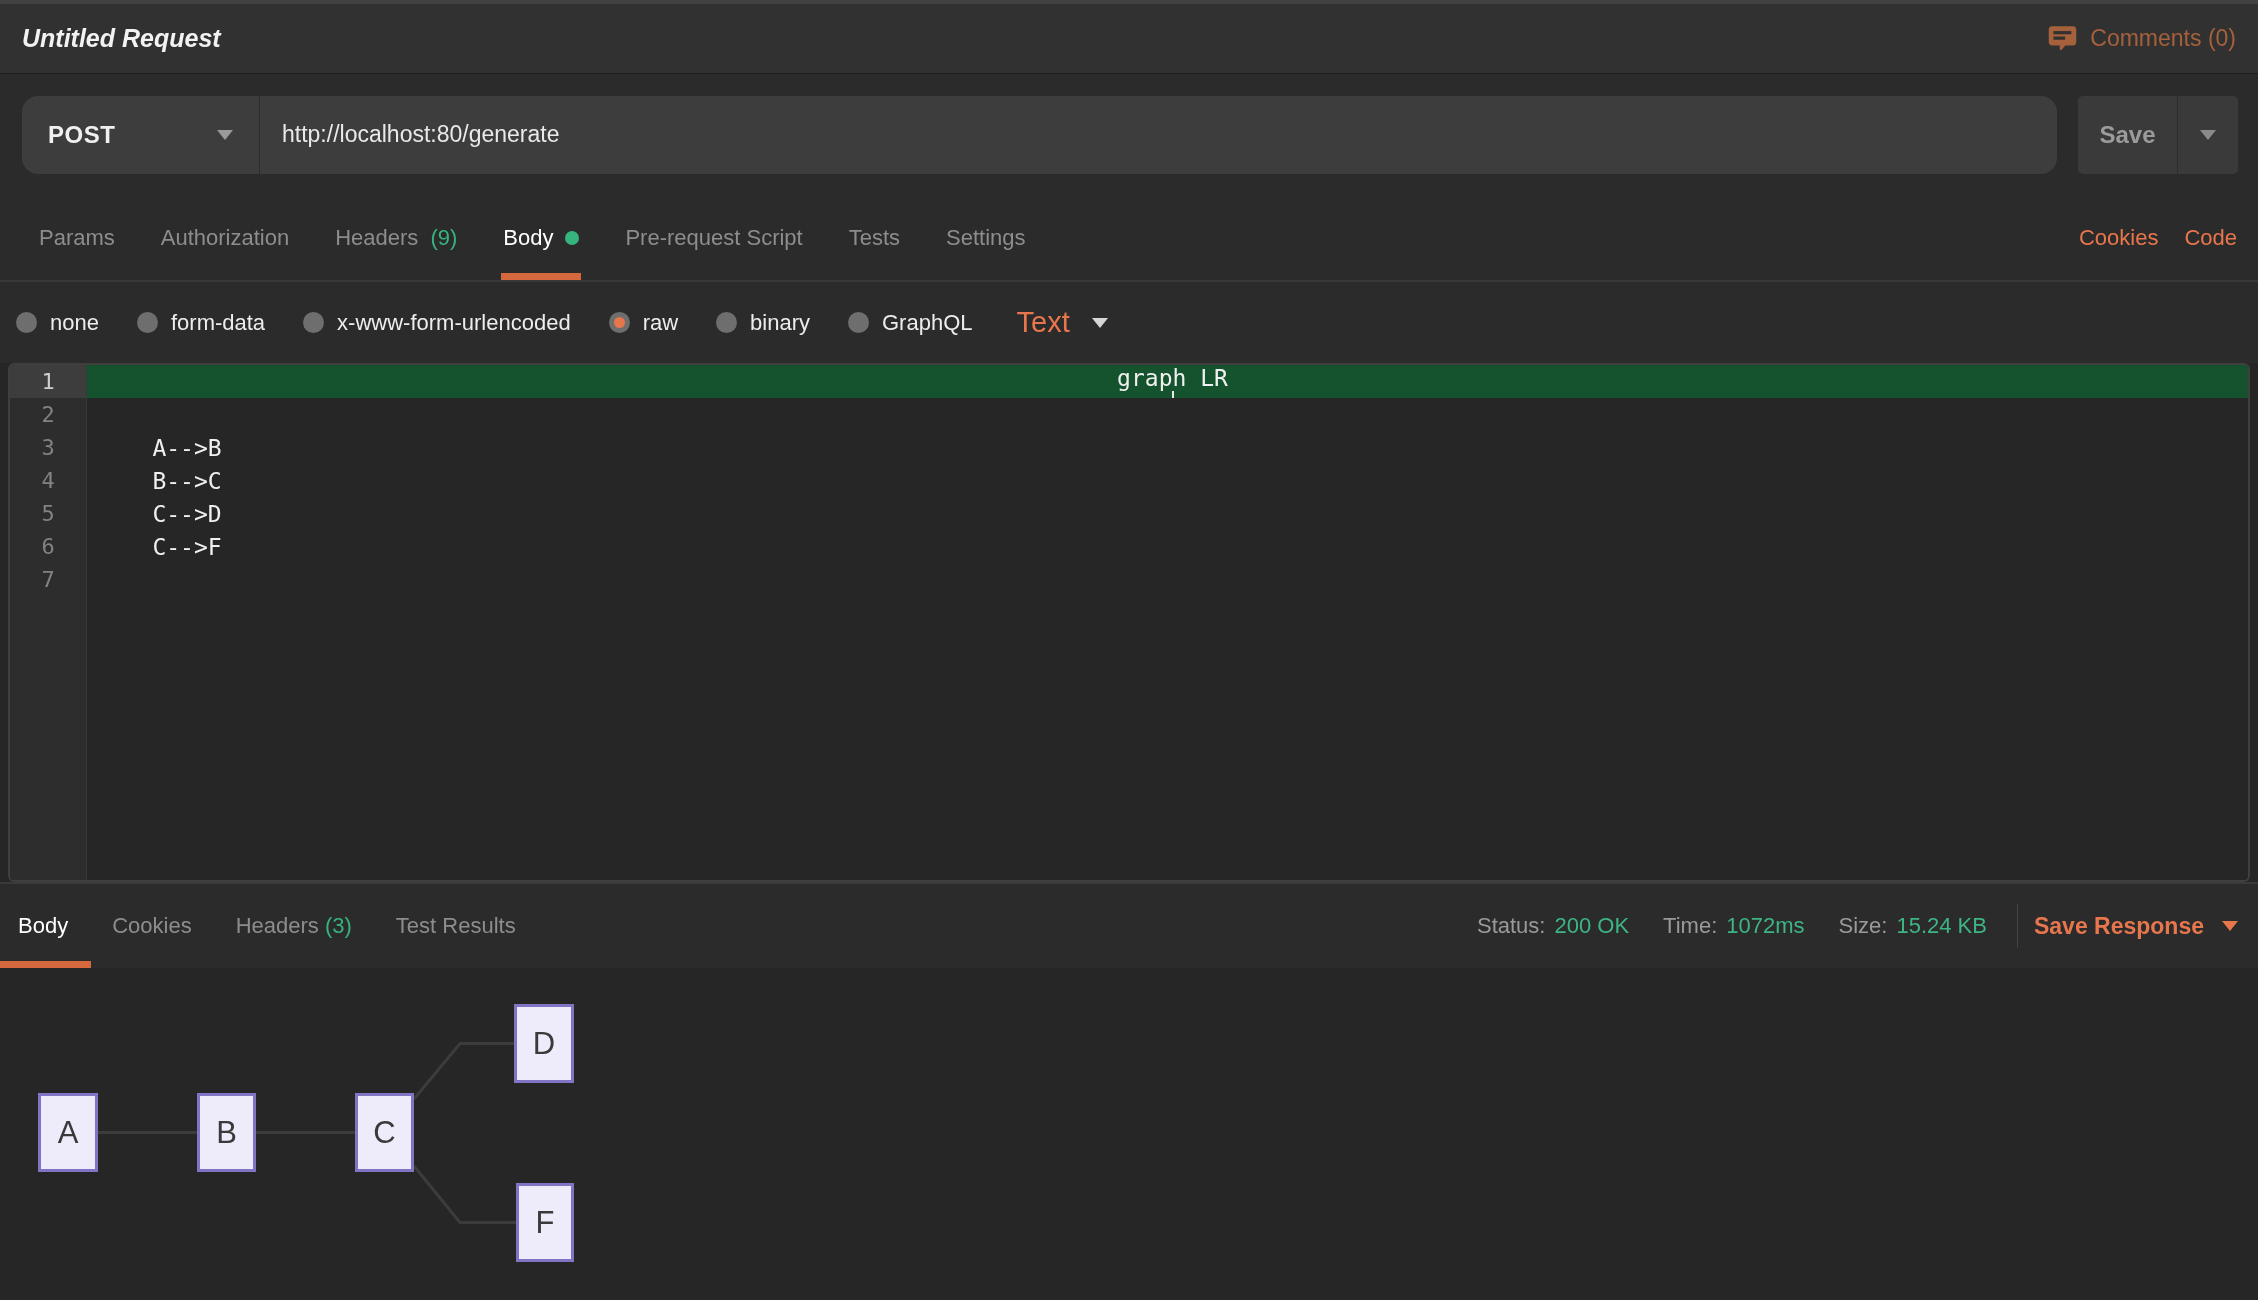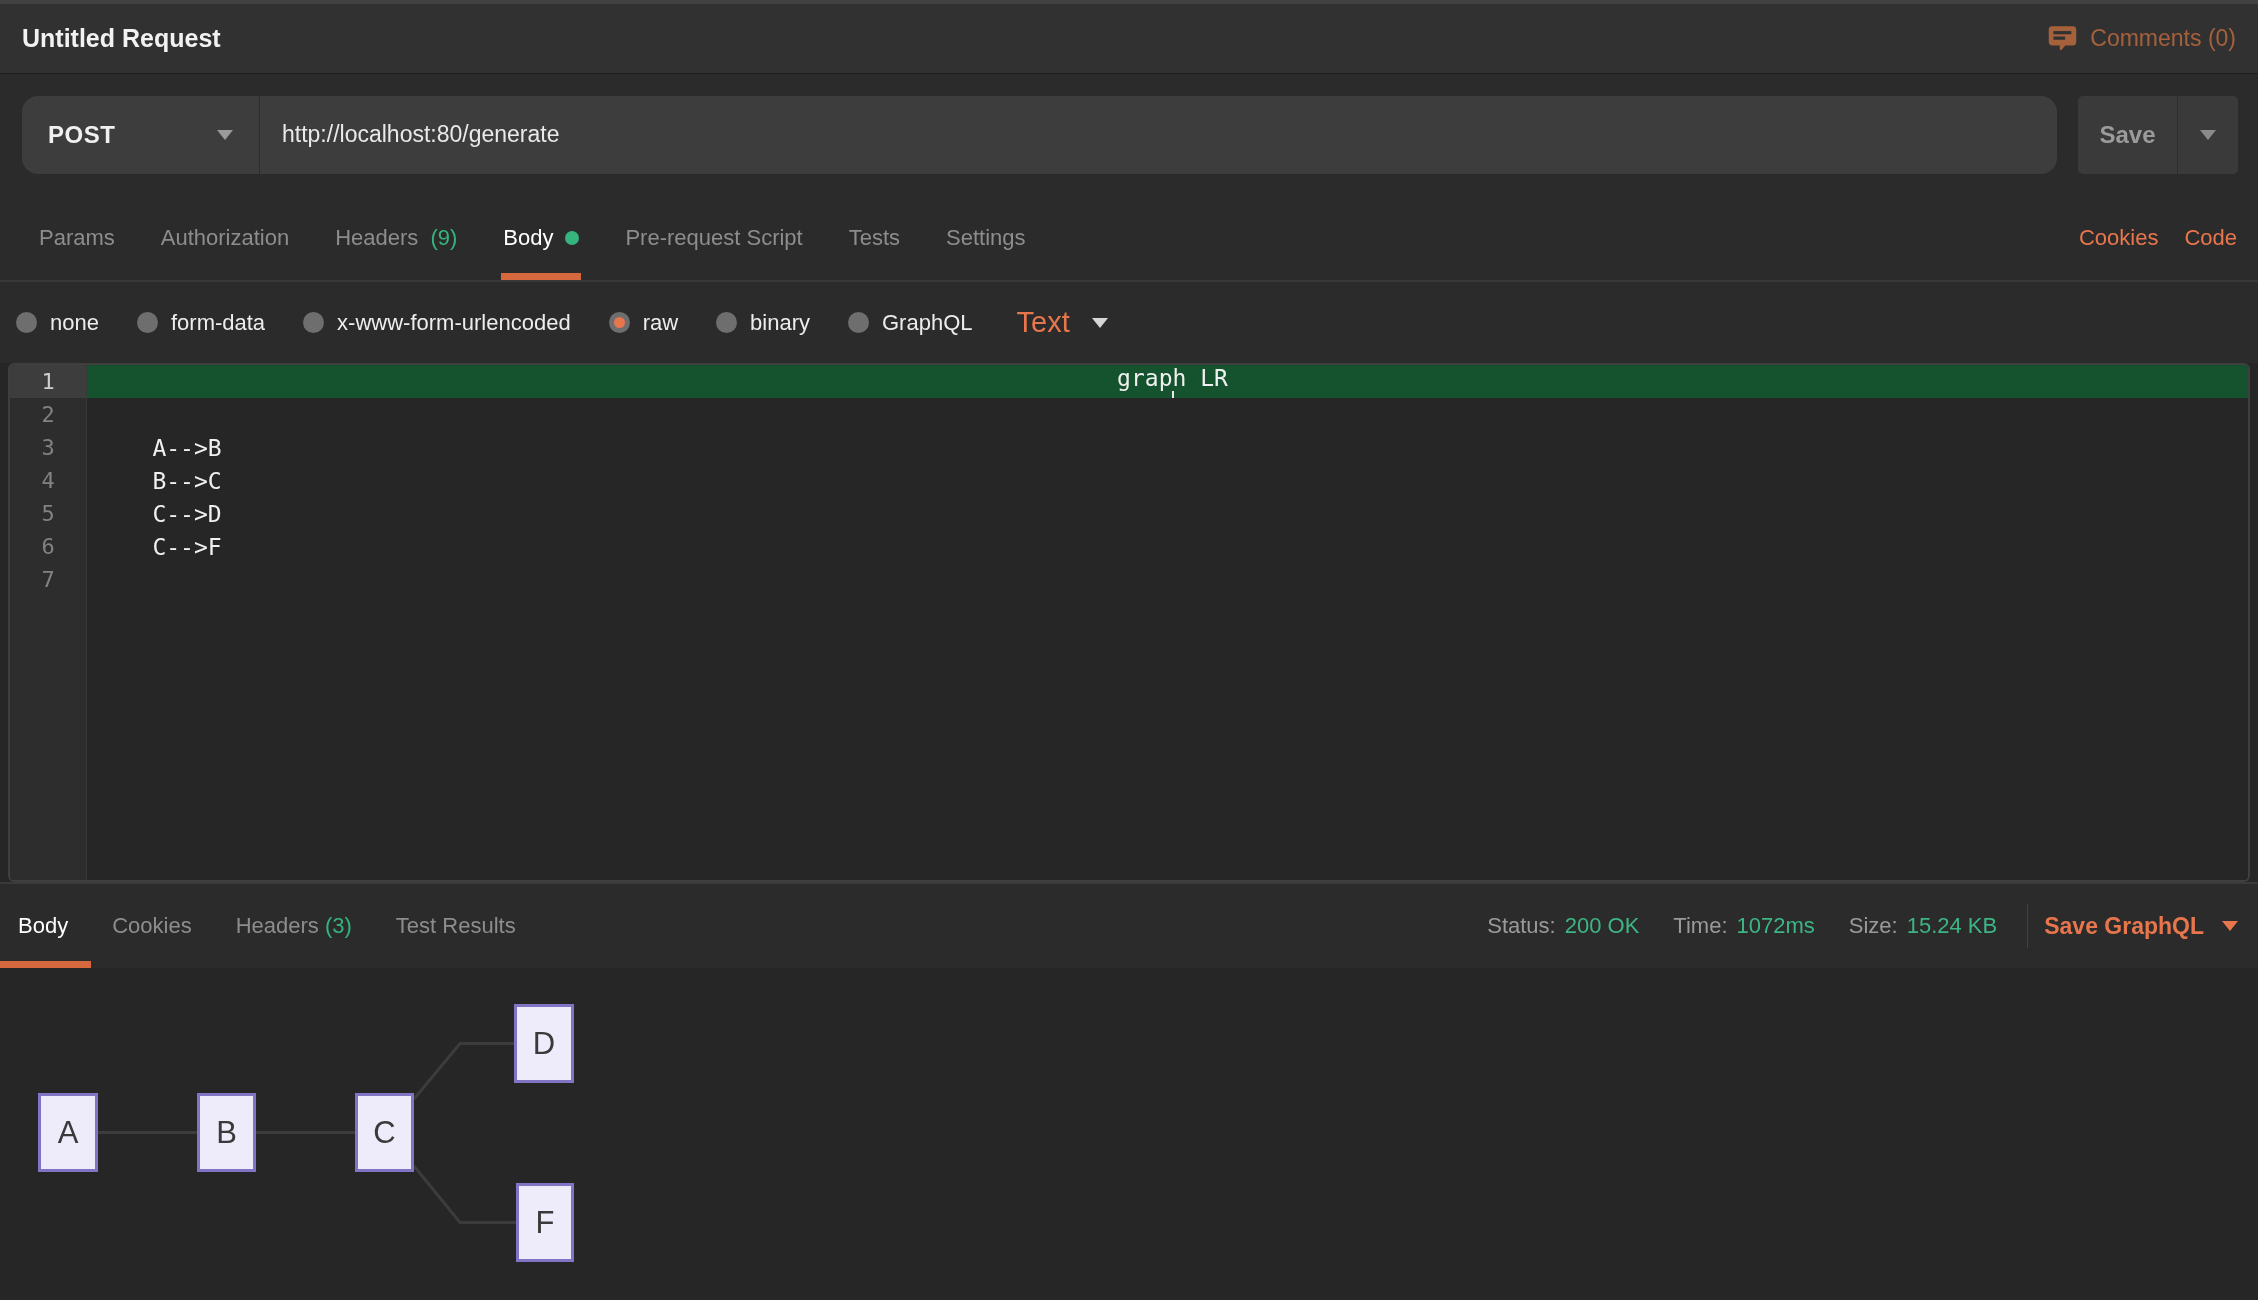--- a/index.html
+++ b/index.html
@@ -9,21 +9,21 @@
     background:#262626; color:#f0f0f0;
     -webkit-font-smoothing:antialiased;
   }
 
   
   .titlebar {
     height:74px; background:#313131; border-top:4px solid #424242;
     display:flex; align-items:center; padding:0 22px;
     border-bottom:1px solid #1e1e1e;
   }
-  .titlebar .title { font-size:25px; font-weight:700; color:#f2f2f2; }
+  .titlebar .title { font-size:25px; font-weight:700; color:#f2f2f2;font-style:italic; }
   .titlebar .comments {
     margin-left:auto; display:flex; align-items:center; gap:11px;
     color:#a5613c; font-size:23px; cursor:pointer;
   }
 
   
   .request-row {
     height:121px; background:#2b2b2b; display:flex; align-items:center;
     padding:0 20px 0 22px;
   }
@@ -302,21 +302,21 @@
     <div class="meta-item">
       <span class="m-label">Time:</span>
       <span class="m-value">1072ms</span>
     </div>
     <div class="meta-item">
       <span class="m-label">Size:</span>
       <span class="m-value">15.24 KB</span>
     </div>
     <div class="meta-sep"></div>
     <div class="save-response">
-      <span class="sr-label">Save GraphQL</span>
+      <span class="sr-label">Save Response</span>
       <span class="tri tri-orange"></span>
     </div>
   </div>
 </div>
 
 <div class="resp-body">
   <div class="diagram">
     <svg width="700" height="332">
         <path d="M98,164.5 L197,164.5" fill="none" stroke="#3c3c3c" stroke-width="3" stroke-linejoin="round"></path>
         <path d="M256,164.5 L355,164.5" fill="none" stroke="#3c3c3c" stroke-width="3" stroke-linejoin="round"></path>

